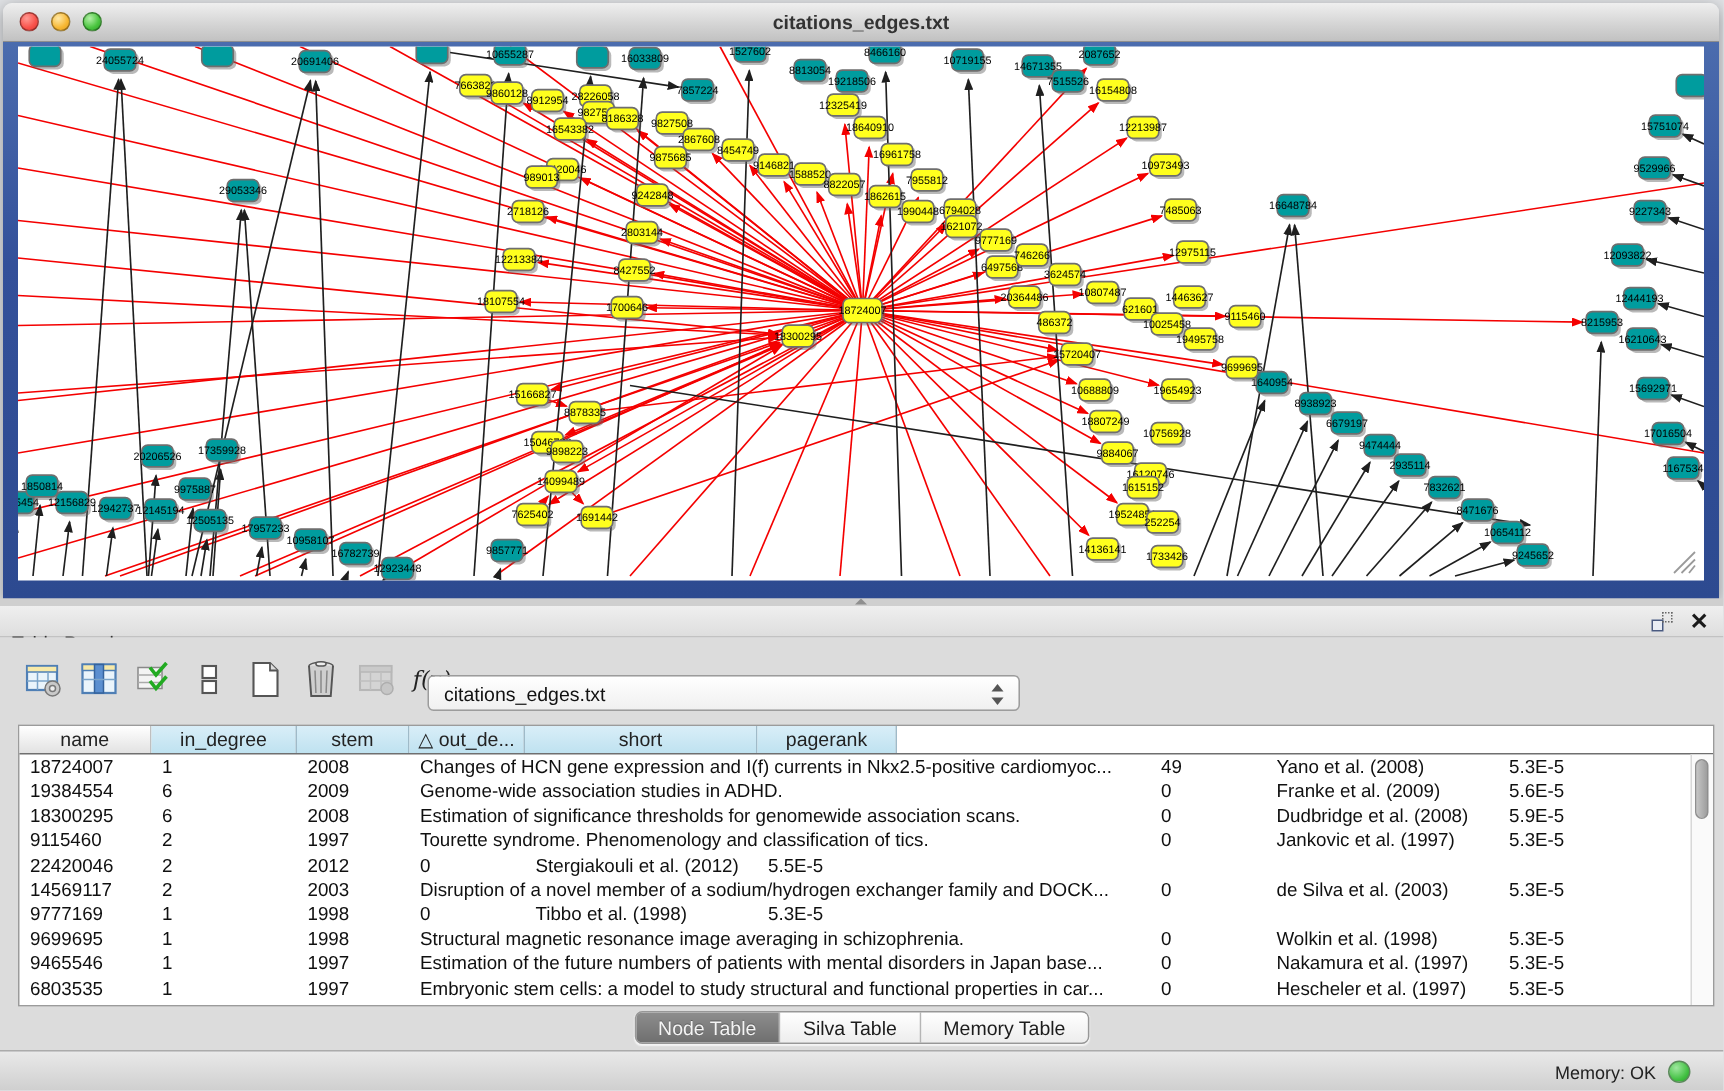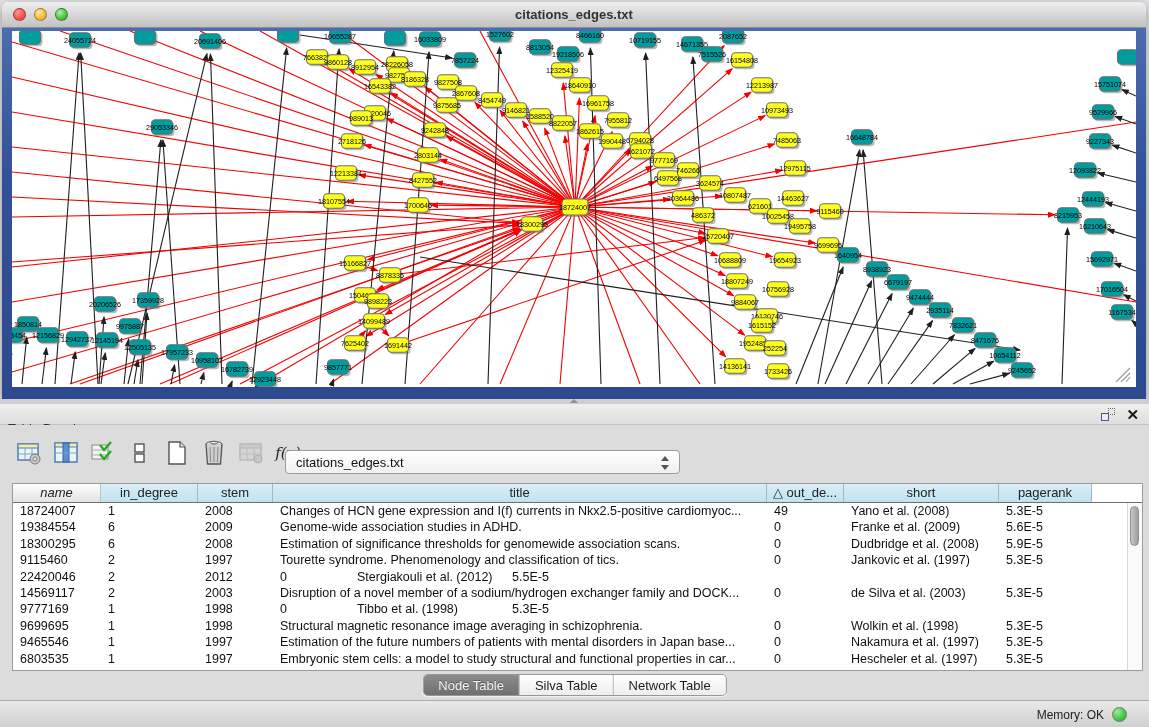--- a/index.html
+++ b/index.html
@@ -52,21 +52,21 @@
   .combo .stepper { position:absolute; right:9px; top:5px; width:9px; height:14px; }
   .combo .stepper .up { position:absolute; top:0; left:0; border-left:4px solid transparent; border-right:4px solid transparent; border-bottom:5px solid #555; }
   .combo .stepper .dn { position:absolute; bottom:0; left:0; border-left:4px solid transparent; border-right:4px solid transparent; border-top:5px solid #555; }
 
   
   .table-wrap { position:absolute; left:12px; top:58px; width:1131px; height:188px;
     background:#fff; border:1px solid #9b9b9b; }
   .thead { display:flex; height:19px; border-bottom:1px solid #6f6f6f; }
   .th { background:linear-gradient(#d9eef8,#bfe2f0); border-right:1px solid #9fbac8;
     font-size:13px; color:#222; text-align:center; line-height:18px; overflow:hidden; white-space:nowrap; }
-  .th.name-col { background:linear-gradient(#ffffff,#e2e2e2); border-right:1px solid #bfbfbf;font-style:italic; }
+  .th.name-col { background:linear-gradient(#ffffff,#e2e2e2); border-right:1px solid #bfbfbf; }
   .th-filler { flex:1; background:#fff; }
   .c0{width:88px}.c1{width:97px}.c2{width:75px}.c3{width:494px}.c4{width:77px}.c5{width:155px}.c6{width:93px}
   .tbody { position:absolute; left:0; top:19px; right:15px; bottom:0; overflow:hidden; }
   .trow { display:flex; height:16.4px; }
   .td { font-size:12.5px; color:#101010; line-height:16px; padding-left:7px;
     overflow:hidden; white-space:nowrap; }
   .vscroll { position:absolute; right:0; top:19px; bottom:0; width:15px; background:#fafafa; border-left:1px solid #d8d8d8; }
   .vthumb { position:absolute; left:2px; top:3px; width:9px; height:40px; border-radius:5px;
     background:linear-gradient(90deg,#c6c6c6,#9e9e9e); border:1px solid #8f8f8f; }
 
@@ -956,21 +956,20 @@
         <span class="up"></span>
         <span class="dn"></span>
       </span>
   </div>
 
   <div class="table-wrap">
     <div class="thead" id="thead">
         <div class="th c0 name-col">name</div>
         <div class="th c1">in_degree</div>
         <div class="th c2">stem</div>
-        <div class="th c3">title</div>
         <div class="th c4">△ out_de...</div>
         <div class="th c5">short</div>
         <div class="th c6">pagerank</div>
         <div class="th-filler"></div>
       </div>
     <div class="tbody" id="tbody">
         <div class="trow">
           <div class="td c0">18724007</div>
           <div class="td c1">1</div>
           <div class="td c2">2008</div>
@@ -1060,20 +1059,20 @@
         </div>
       </div>
     <div class="vscroll">
       <div class="vthumb"></div>
     </div>
   </div>
 
   <div class="tabs" id="tabs">
       <div class="tab active">Node Table</div>
       <div class="tab">Silva Table</div>
-      <div class="tab">Network Table</div>
+      <div class="tab">Memory Table</div>
     </div>
 </div>
 
 <div class="status-bar">
   <span class="mem-label">Memory: OK</span>
   <span class="mem-led"></span>
 </div>
 
 </body></html>

